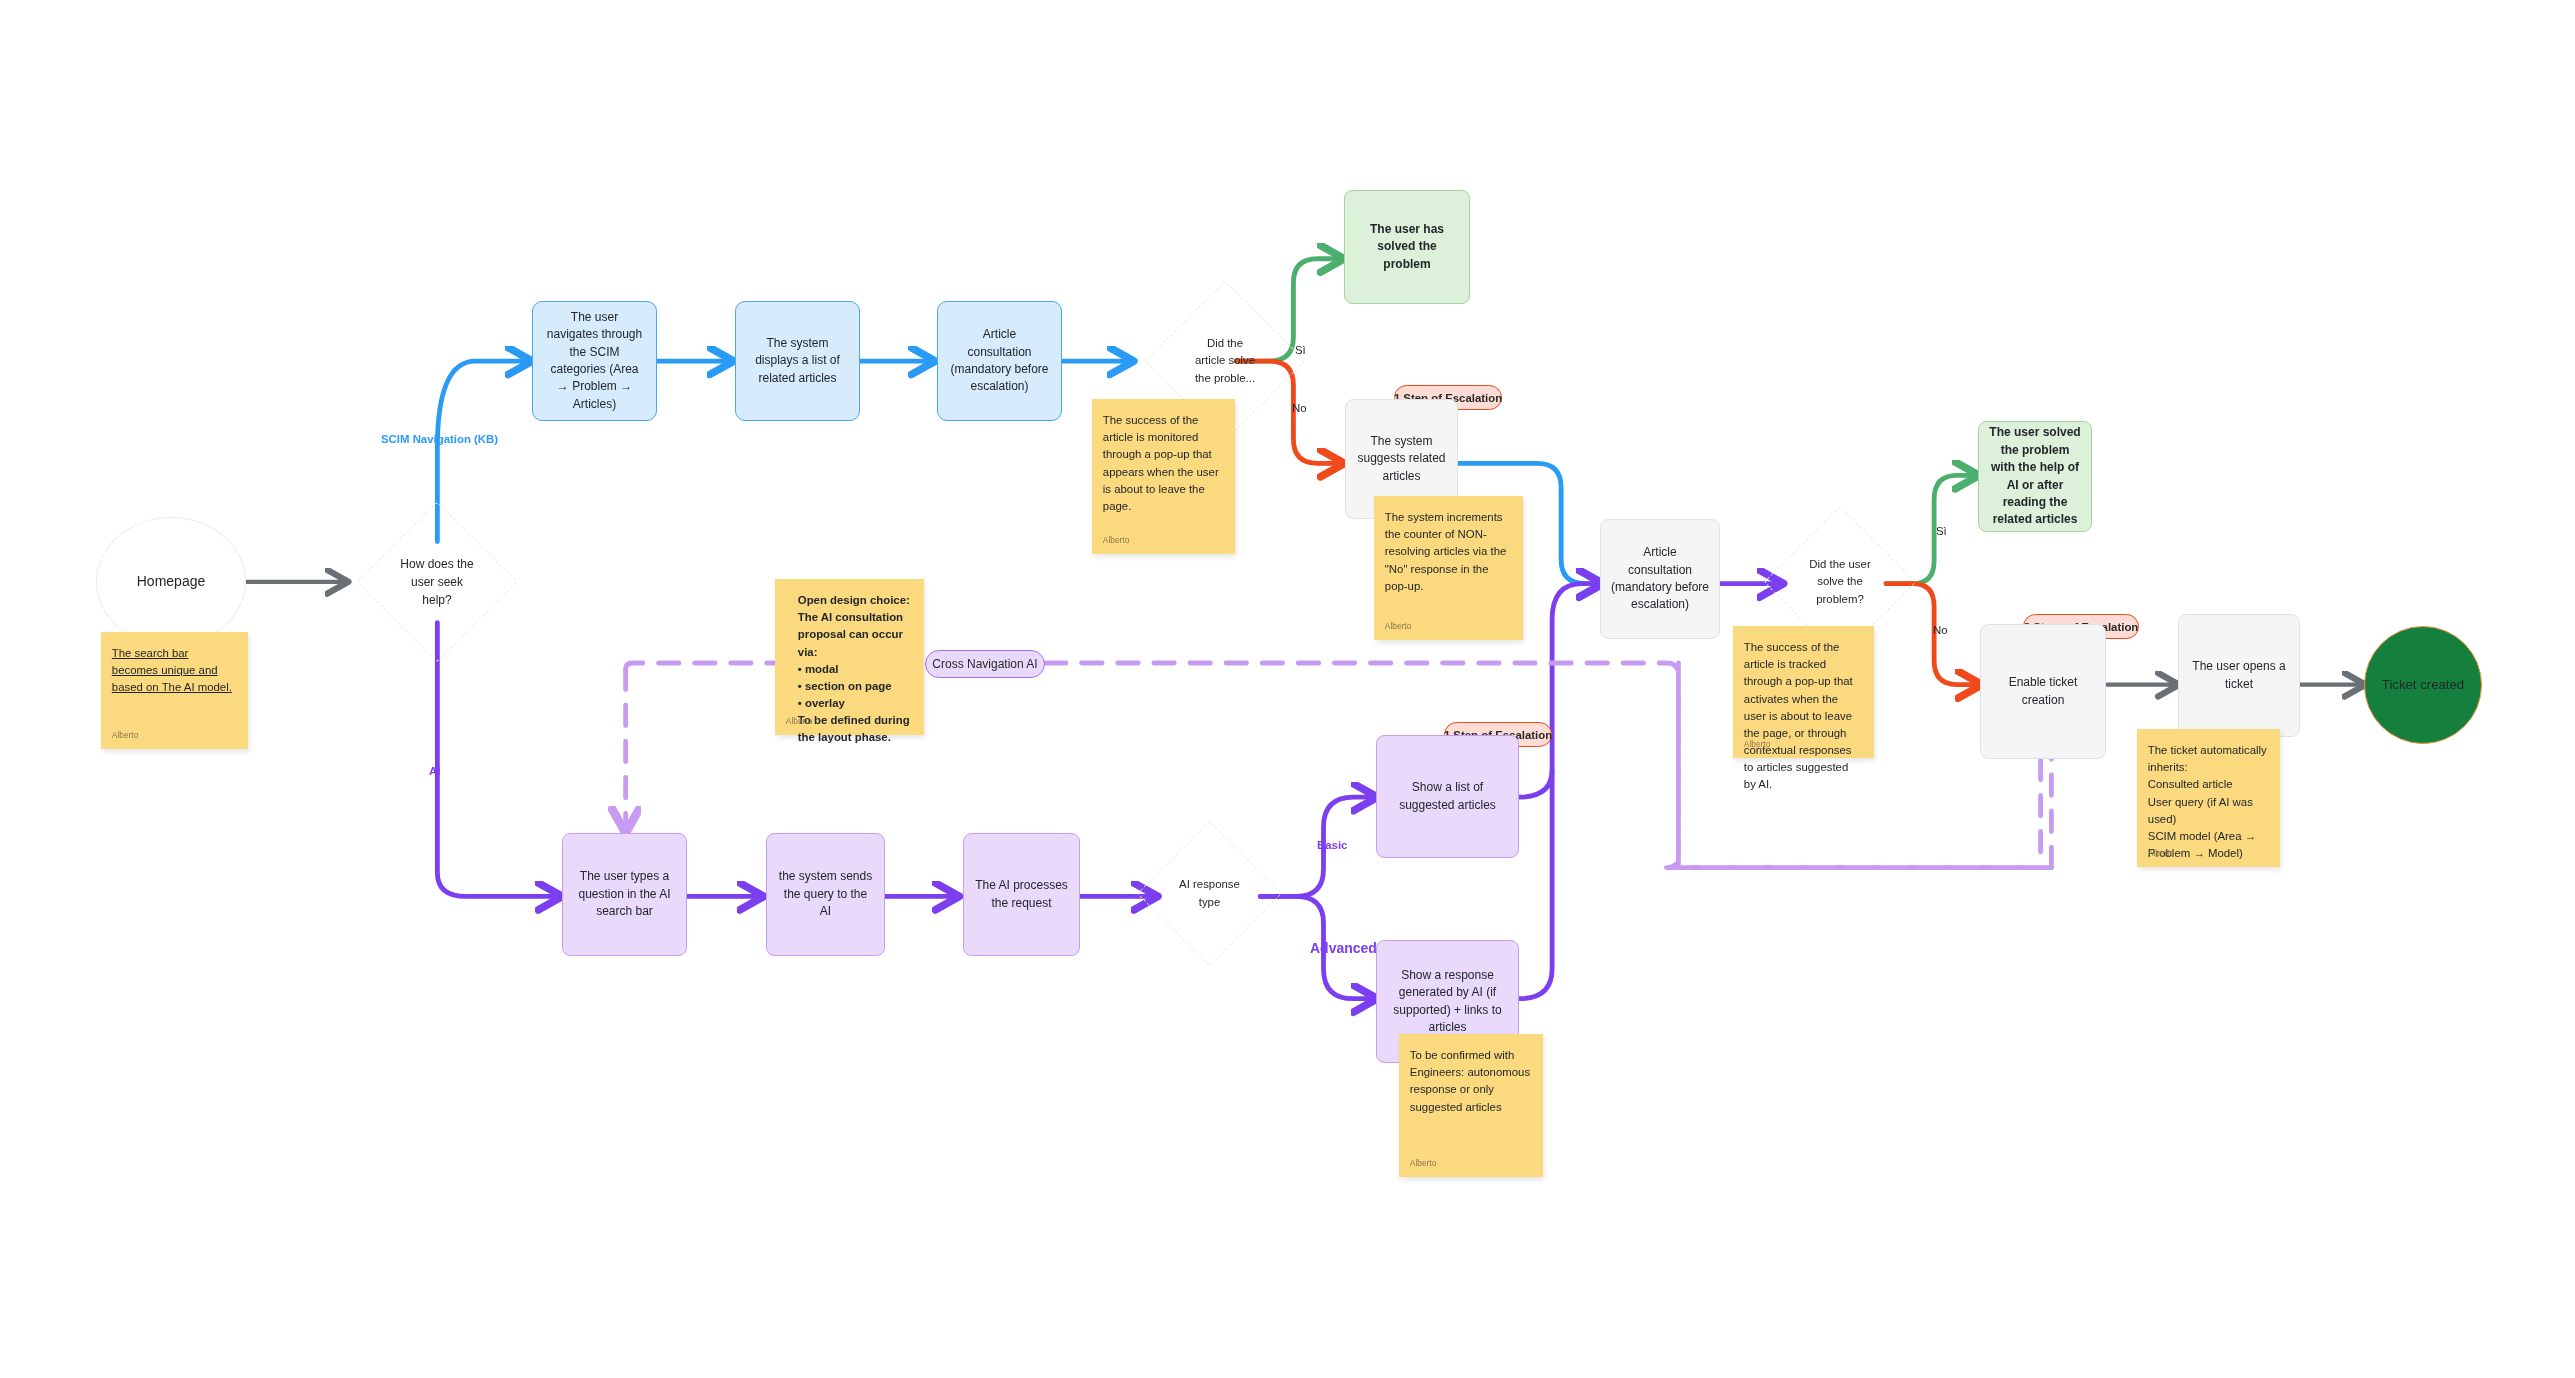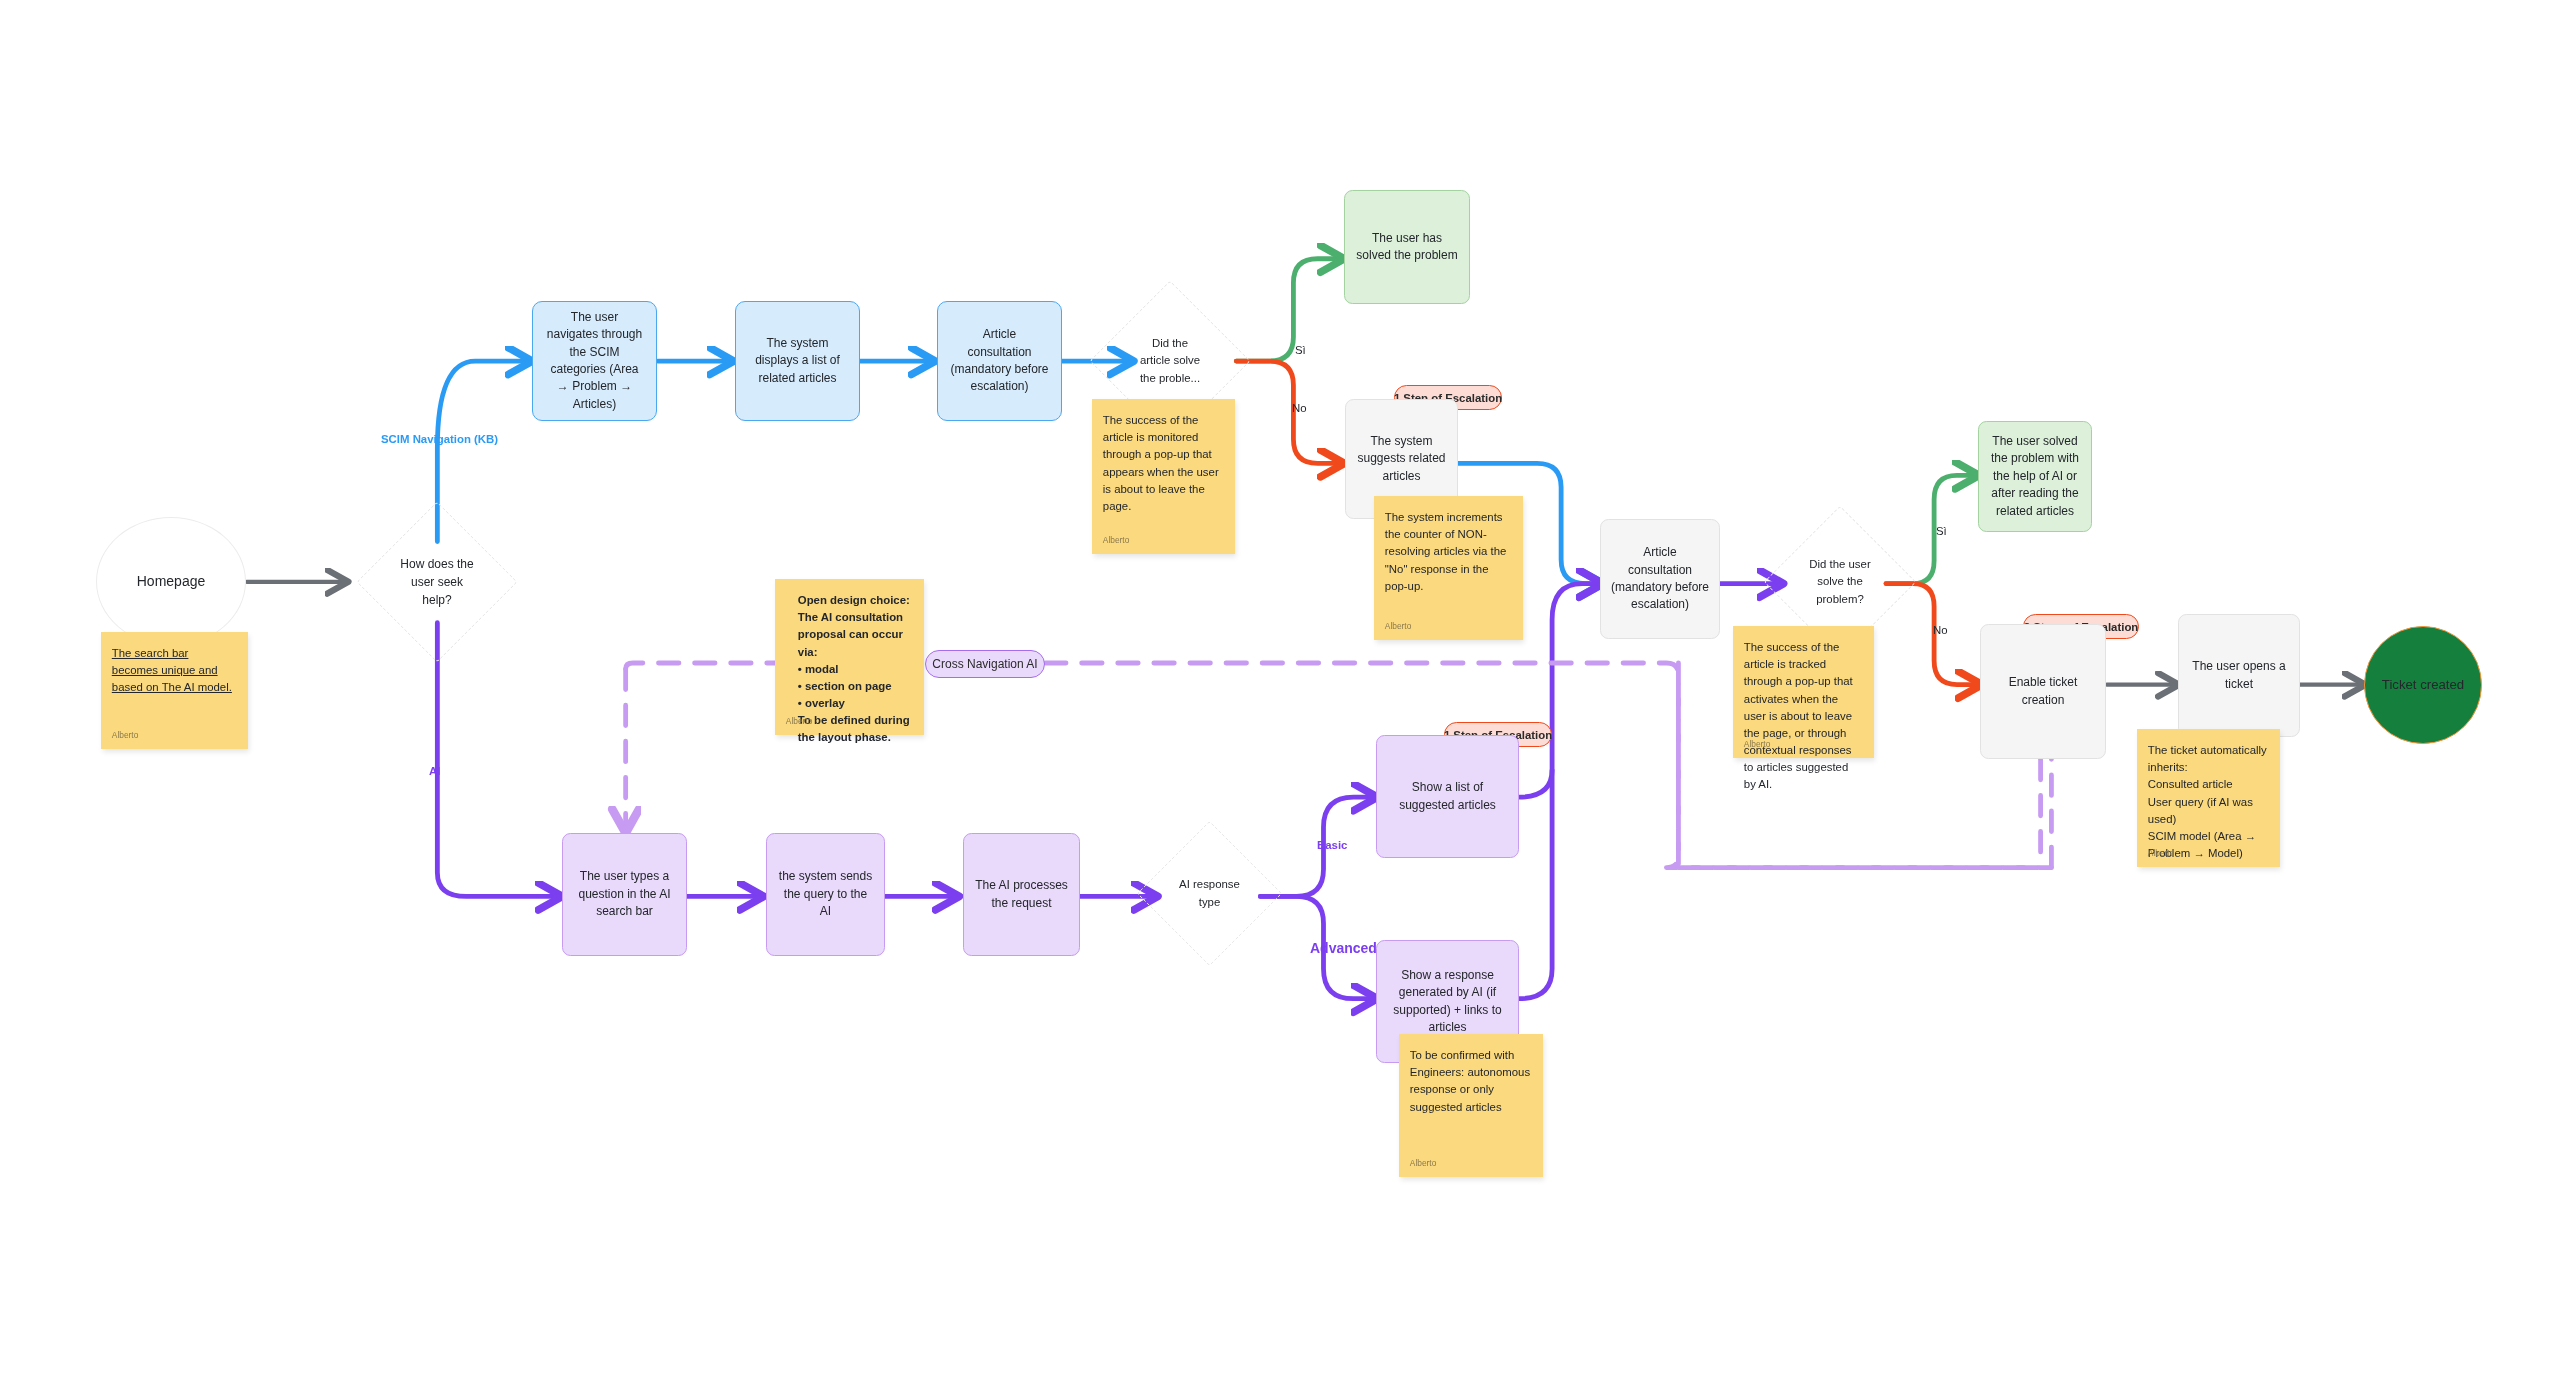--- a/index.html
+++ b/index.html
@@ -7,21 +7,21 @@
        font-family:"Liberation Sans","DejaVu Sans",sans-serif;}
   #canvas{position:absolute;inset:0;width:2576px;height:1379px;}
   svg.edges{position:absolute;left:0;top:0;width:2576px;height:1379px;pointer-events:none;}
 
   .node{position:absolute;box-sizing:border-box;display:flex;align-items:center;
         justify-content:center;text-align:center;color:#23262b;line-height:1.45;}
 
   
   .blue   {background:#d6ebfc;border:1.8px solid #4aa8f0;border-radius:10px;}
   .purple {background:#e9d9fb;border:1.8px solid #c79bf2;border-radius:8.4px;}
-  .green  {background:#dcf0da;border:1.8px solid #a4d3a1;border-radius:8.4px;}
+  .green  {background:#dcf0da;border:1.8px solid #a4d3a1;border-radius:8.4px;font-weight:bold;}
   .grey   {background:#f5f5f5;border:1.8px solid #e2e2e2;border-radius:8.4px;}
   .ellipse-white{background:#fff;border:1.8px solid #ececec;border-radius:50%;}
   .ellipse-orange{background:#15803d;border:1.8px solid #f5933c;border-radius:50%;}
 
   .diamond{position:absolute;display:flex;align-items:center;justify-content:center;}
   .diamond .dshape{position:absolute;inset:0;border:1.8px dashed #e6e6e6;
         transform:rotate(45deg);box-sizing:border-box;border-radius:3.6px;}
   .diamond .dtext{position:relative;z-index:2;text-align:center;color:#23262b;line-height:1.5;}
 
   
@@ -145,21 +145,21 @@
   </div>
 
   <div class="node blue" style="left:735px;top:301px;width:125px;height:120px;padding:0 12px;font-size:12px;">
     <span>The system displays a list of related articles</span>
   </div>
 
   <div class="node blue" style="left:937px;top:301px;width:125px;height:120px;padding:0 12px;font-size:12px;">
     <span>Article consultation (mandatory before escalation)</span>
   </div>
 
-  <div class="diamond" style="left:1113px;top:304px;width:114px;height:114px;">
+  <div class="diamond" style="left:1168px;top:304px;width:114px;height:114px;">
     <span class="dshape"></span>
     <span class="dtext" style="font-size:11.4px;white-space:pre-line;">Did the
 article solve
 the proble...</span>
   </div>
 
   <div class="lbl dark" style="left:1295px;top:344px;font-size:11.4px;">Sì</div>
   <div class="lbl dark" style="left:1292px;top:402px;font-size:11.4px;">No</div>
 
   <div class="node green" style="left:1344px;top:190px;width:126px;height:114px;padding:0 10.8px;font-size:12px;">

